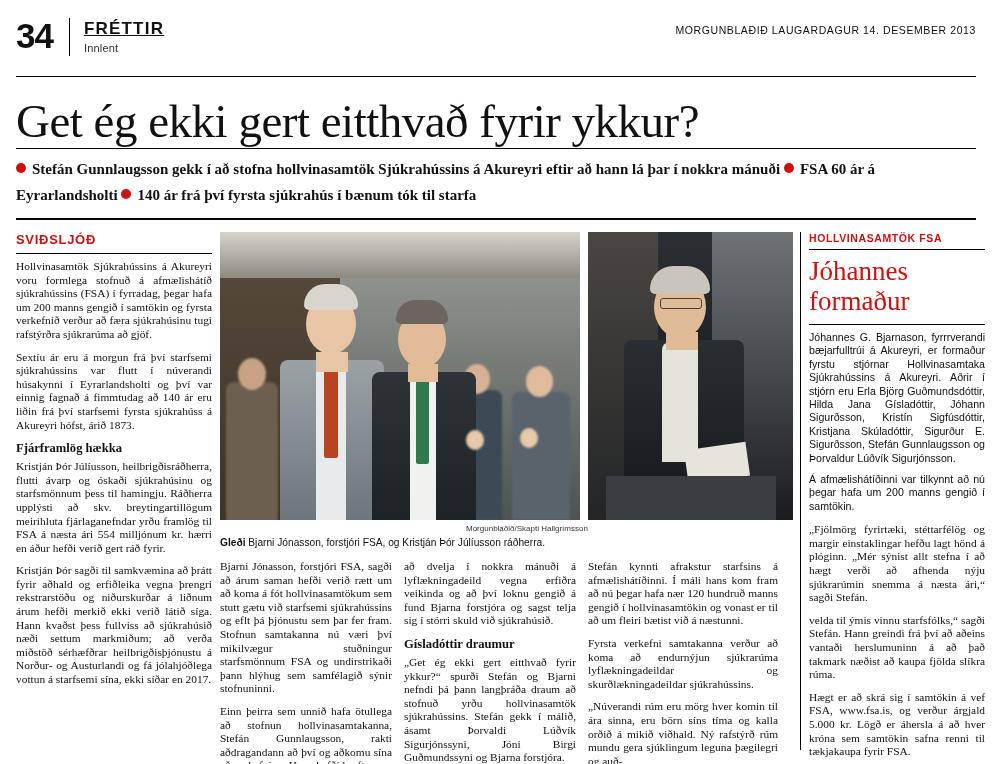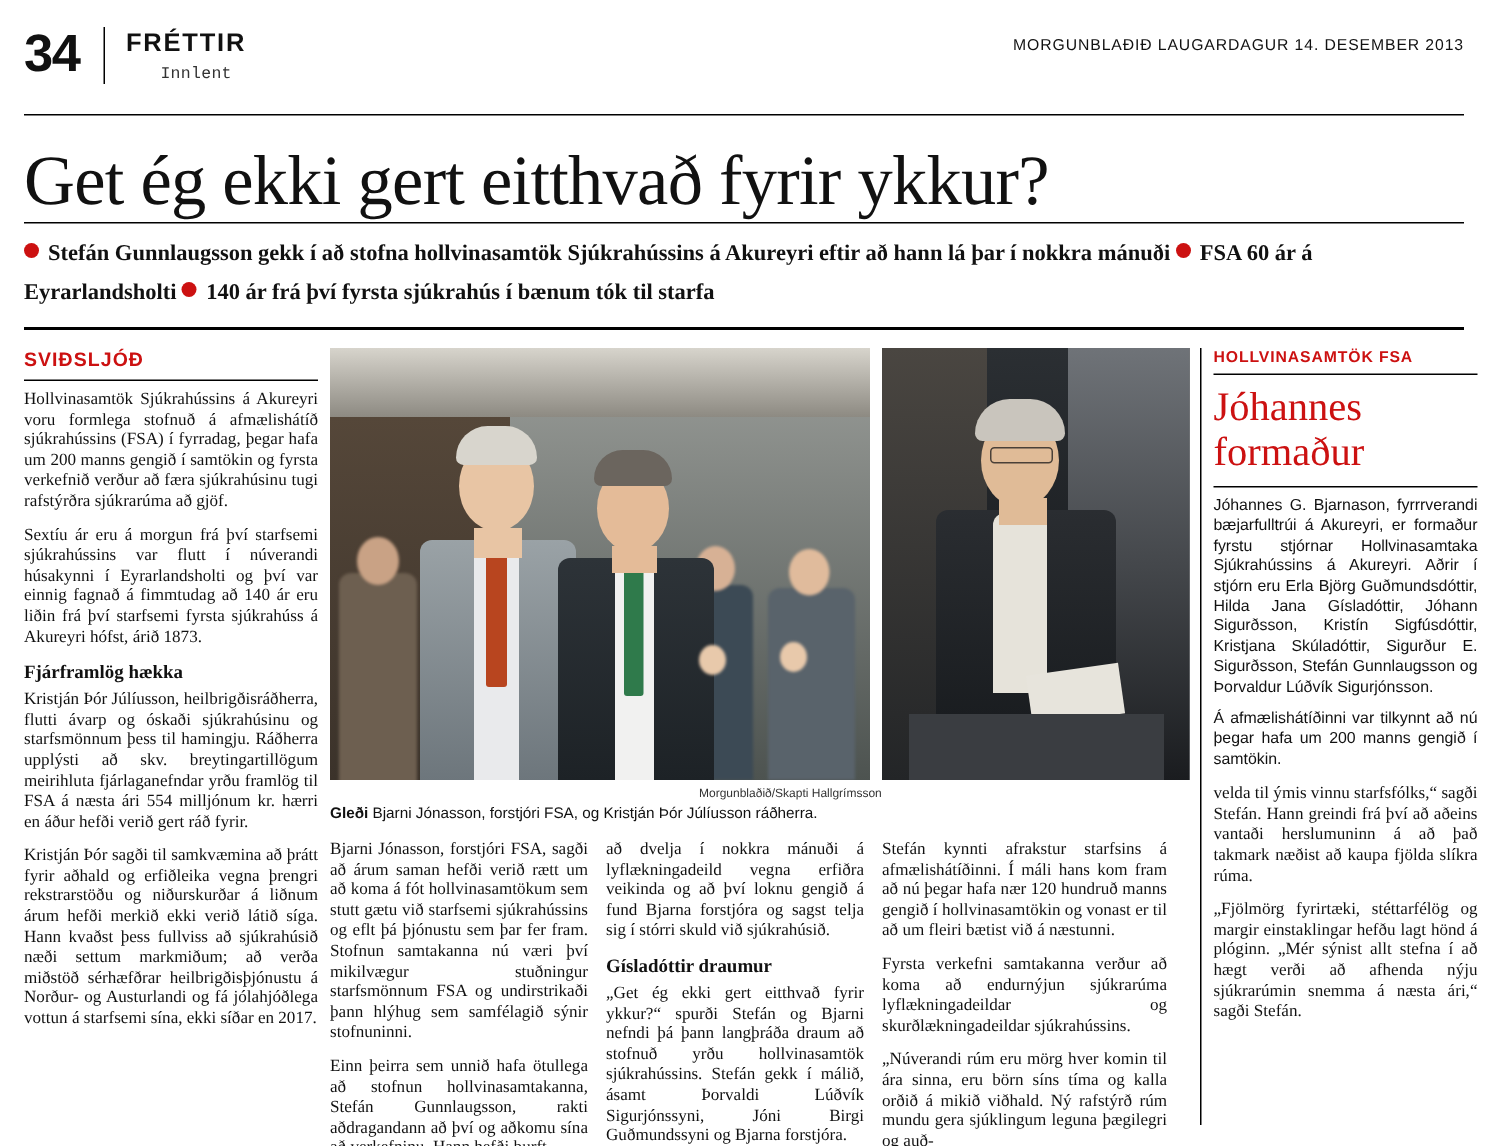--- a/index.html
+++ b/index.html
@@ -51,28 +51,28 @@
     display: inline-block;
     vertical-align: top;
     padding-top: 1px;
   }
   .section-name {
     font-family: "Liberation Sans", sans-serif;
     font-size: 17px;
     font-weight: bold;
     letter-spacing: 1.2px;
     line-height: 19px;
+    text-decoration: underline;
   }
   .section-sub {
-    font-family: Liberation Mono, monospace;
+    font-family: Liberation Sans, sans-serif;
     font-size: 11px;
     color: #333;
     line-height: 14px;
     letter-spacing: 0.2px;
-    margin-left: 23px;
   }
   .masthead-right {
     position: absolute;
     right: 0;
     top: 6px;
     font-family: "Liberation Sans", sans-serif;
     font-size: 10.5px;
     letter-spacing: 0.6px;
     color: #111;
   }
@@ -435,18 +435,19 @@
   <div class="sidebox">
     <div class="sidebox-kicker">HOLLVINASAMTÖK FSA</div>
     <div class="sidebox-rule"></div>
     <div class="sidebox-title">Jóhannes formaður</div>
     <div class="sidebox-rule"></div>
     <div class="sidebox-body">
       <p>Jóhannes G. Bjarnason, fyrrrverandi bæjarfulltrúi á Akureyri, er formaður fyrstu stjórnar Hollvinasamtaka Sjúkrahússins á Akureyri. Aðrir í stjórn eru Erla Björg Guðmundsdóttir, Hilda Jana Gísladóttir, Jóhann Sigurðsson, Kristín Sigfúsdóttir, Kristjana Skúladóttir, Sigurður E. Sigurðsson, Stefán Gunnlaugsson og Þorvaldur Lúðvík Sigurjónsson.</p>
       <p>Á afmælishátíðinni var tilkynnt að nú þegar hafa um 200 manns gengið í samtökin.</p>
     </div>
     <div class="body-text" style="margin-top:10px;">
+      <p>„Fjölmörg fyrirtæki, stéttarfélög og margir einstaklingar hefðu lagt hönd á plóginn. „Mér sýnist allt stefna í að hægt verði að afhenda nýju sjúkrarúmin snemma á næsta ári,“ sagði Stefán.</p>
       <p>velda til ýmis vinnu starfsfólks,“ sagði Stefán. Hann greindi frá því að aðeins vantaði herslumuninn á að það takmark næðist að kaupa fjölda slíkra rúma.</p>
-      <p>„Fjölmörg fyrirtæki, stéttarfélög og margir einstaklingar hefðu lagt hönd á plóginn. „Mér sýnist allt stefna í að hægt verði að afhenda nýju sjúkrarúmin snemma á næsta ári,“ sagði Stefán.</p>
+      <p>Hægt er að skrá sig í samtökin á vef FSA, www.fsa.is, og verður árgjald 5.000 kr. Lögð er áhersla á að hver króna sem samtökin safna renni til tækjakaupa fyrir FSA.</p>
     </div>
   </div>
 
 </div>
 
 </body></html>

